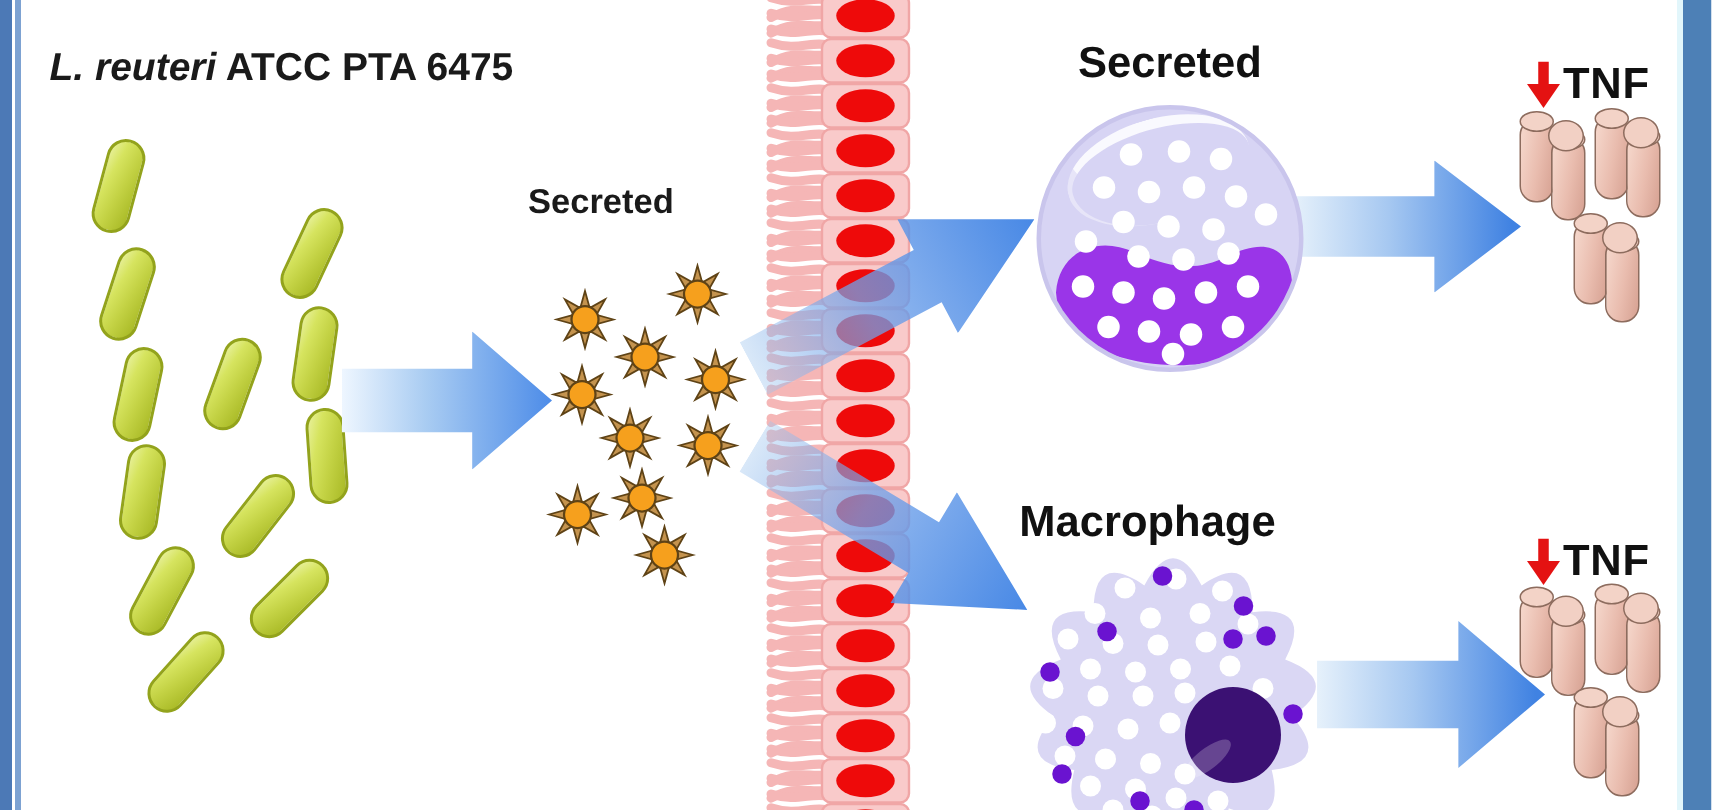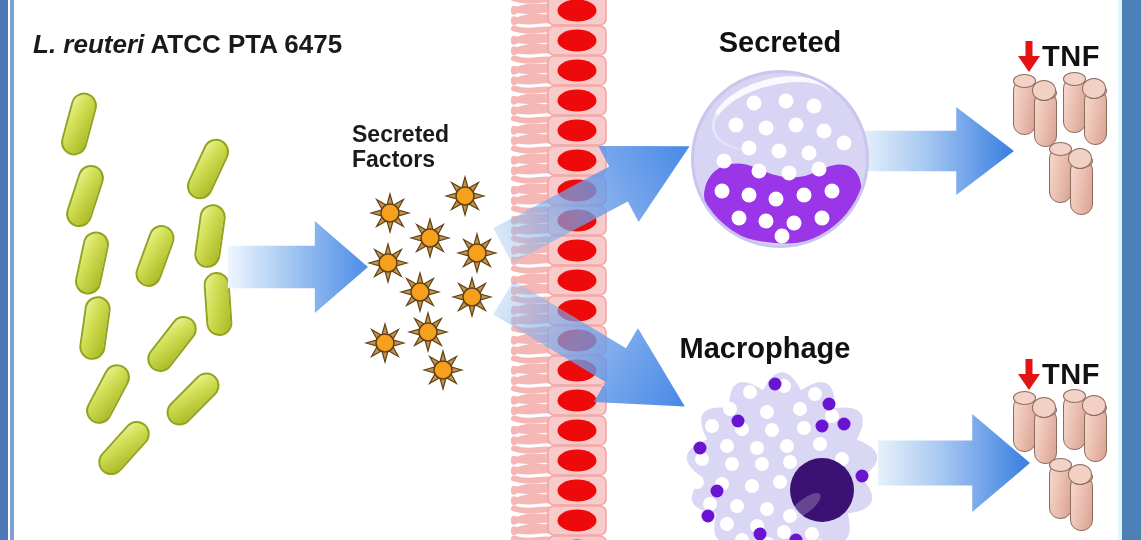--- a/index.html
+++ b/index.html
@@ -91,21 +91,20 @@
     <div class="rod" style="left: 197px; top: 204px; transform: rotate(8deg);"></div>
     <div class="rod" style="left: 205px; top: 272px; transform: rotate(-4deg);"></div>
     <div class="rod" style="left: 159px; top: 312px; transform: rotate(38deg);"></div>
     <div class="rod" style="left: 180px; top: 367px; transform: rotate(45deg);"></div>
   </div>
 
 <div class="abs fat-arrow arrow-bf z3"></div>
 
 <div class="abs secreted-label z6">
   <div>Secreted</div>
-  <div>Factors</div>
 </div>
 
 <div class="abs z3" id="factors-layer" style="left:0;top:0;width:1141px;height:540px;pointer-events:none;">
     <svg width="42" height="42" viewBox="-21 -21 42 42" style="position: absolute; left: 369px; top: 192px;">
       <polygon points="0,-19 -3.6,-6 3.6,-6" transform="rotate(0)" fill="#c4934e" stroke="#5f4316" stroke-width="1.2"></polygon>
       <polygon points="0,-19 -3.6,-6 3.6,-6" transform="rotate(45)" fill="#c4934e" stroke="#5f4316" stroke-width="1.2"></polygon>
       <polygon points="0,-19 -3.6,-6 3.6,-6" transform="rotate(90)" fill="#c4934e" stroke="#5f4316" stroke-width="1.2"></polygon>
       <polygon points="0,-19 -3.6,-6 3.6,-6" transform="rotate(135)" fill="#c4934e" stroke="#5f4316" stroke-width="1.2"></polygon>
       <polygon points="0,-19 -3.6,-6 3.6,-6" transform="rotate(180)" fill="#c4934e" stroke="#5f4316" stroke-width="1.2"></polygon>
       <polygon points="0,-19 -3.6,-6 3.6,-6" transform="rotate(225)" fill="#c4934e" stroke="#5f4316" stroke-width="1.2"></polygon>

